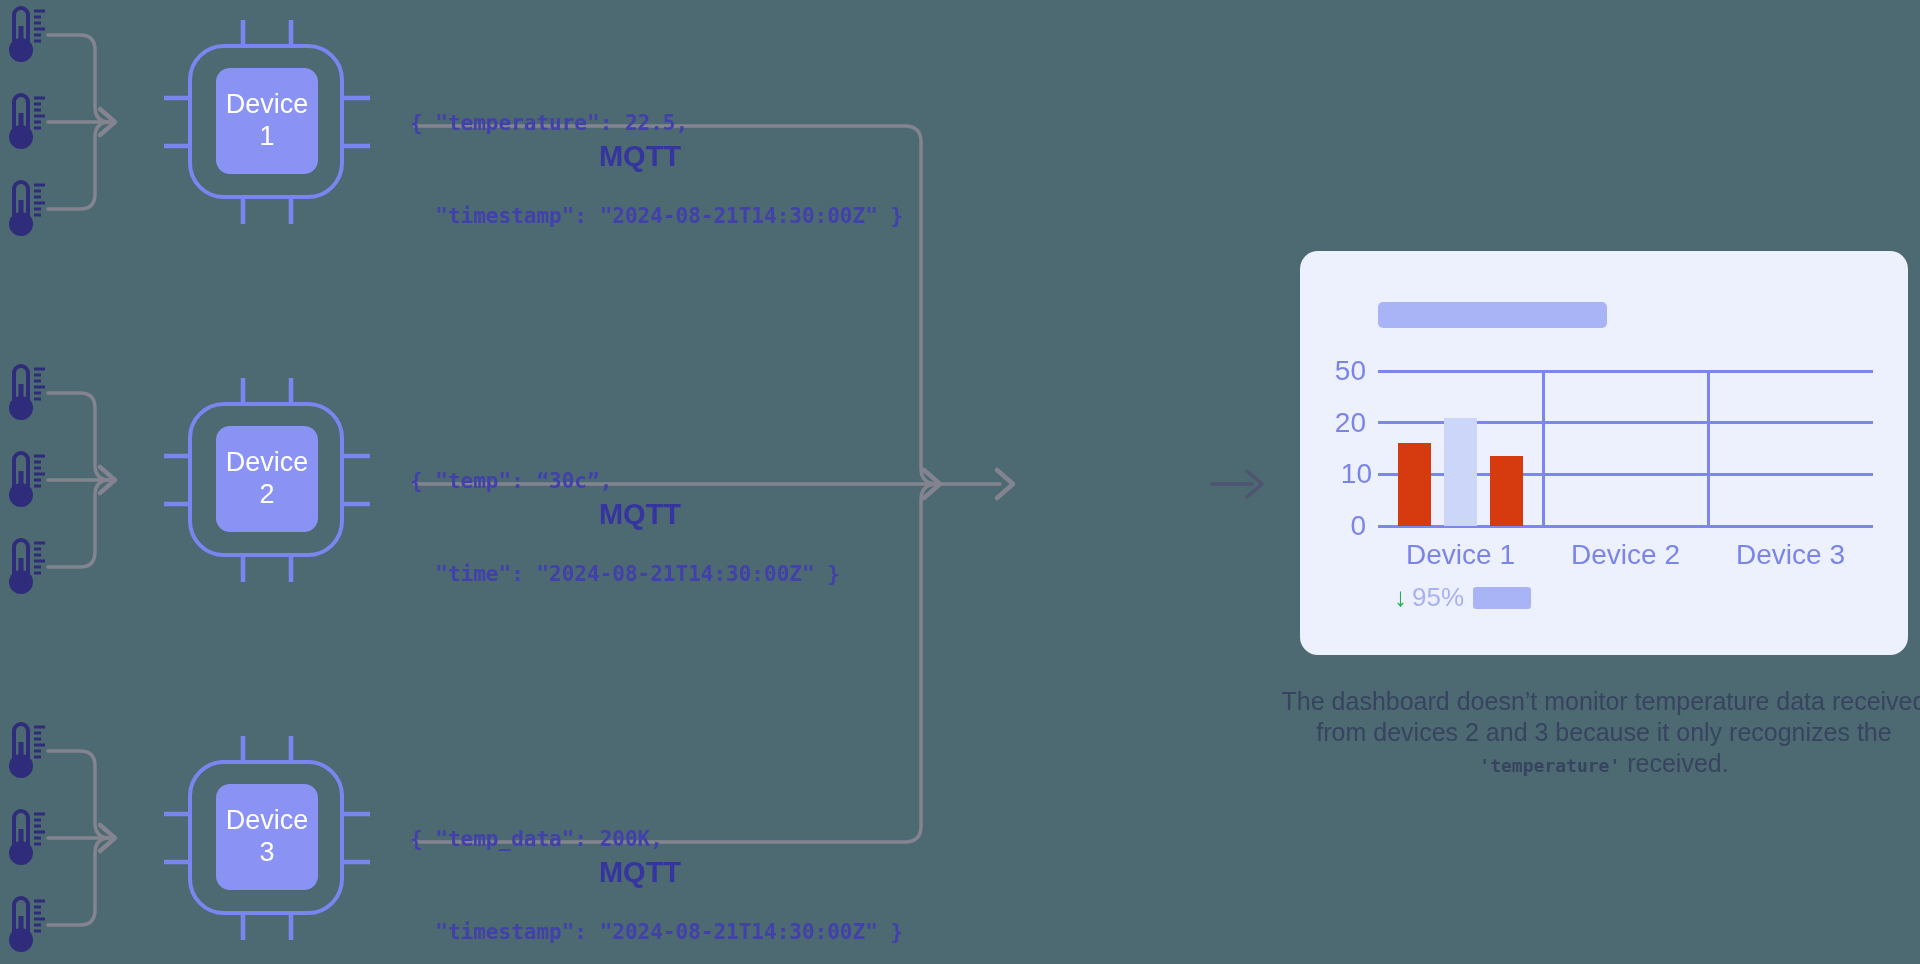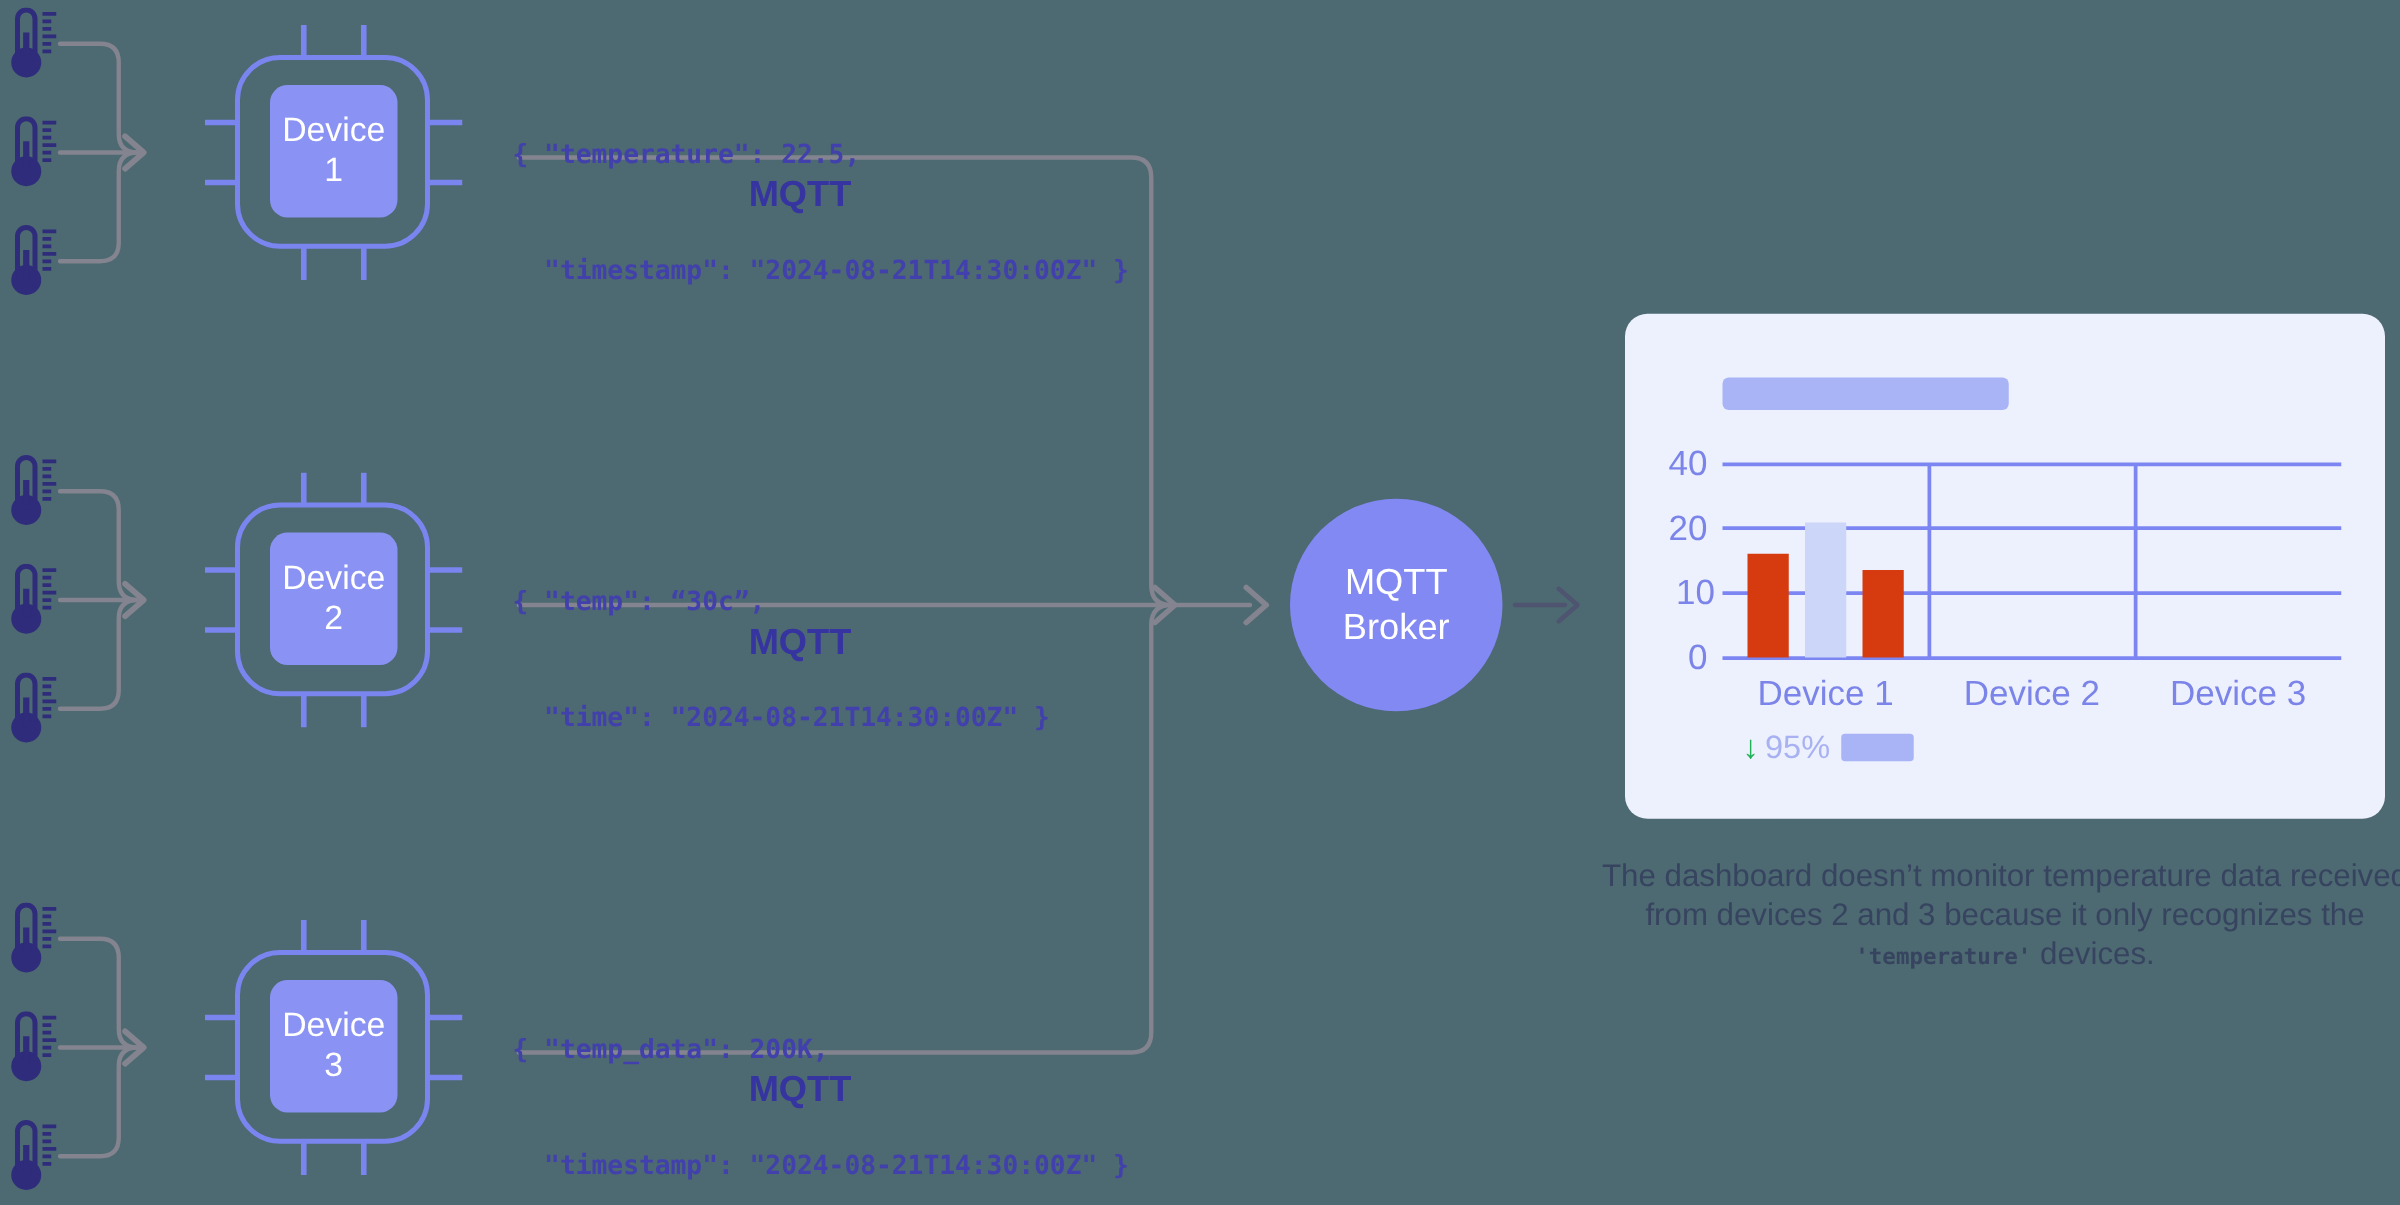--- a/index.html
+++ b/index.html
@@ -196,48 +196,45 @@
         <span class="chip-label">Device 3</span>
       </div>
     </div>
     <div class="payload">
       <div>{ "temp_data": 200K,</div>
       <div>  "timestamp": "2024-08-21T14:30:00Z" }</div>
     </div>
     <div class="mqtt-label">MQTT</div>
   </div>
 
-  <div class="broker">
-    <span class="broker-label">MQTT Broker</span>
-  </div>
 
   <div class="card">
     <div class="title-ph"></div>
     <div id="chart-plot">
         <div class="gridline-h" style="left: 78px; top: 273.5px; width: 495px; height: 3px;"></div>
         <div class="y-label" style="left: 14px; top: 259px; width: 52px;">0</div>
         <div class="gridline-h" style="left: 78px; top: 221.833px; width: 495px; height: 3px;"></div>
         <div class="y-label" style="left: 20px; top: 207.333px; width: 52px;">10</div>
         <div class="gridline-h" style="left: 78px; top: 170.167px; width: 495px; height: 3px;"></div>
         <div class="y-label" style="left: 14px; top: 155.667px; width: 52px;">20</div>
         <div class="gridline-h" style="left: 78px; top: 118.5px; width: 495px; height: 3px;"></div>
-        <div class="y-label" style="left: 14px; top: 104px; width: 52px;">40</div>
+        <div class="y-label" style="left: 14px; top: 104px; width: 52px;">50</div>
         <div class="gridline-v" style="left: 241.5px; top: 120px; width: 3px; height: 157px;"></div>
         <div class="gridline-v" style="left: 406.5px; top: 120px; width: 3px; height: 157px;"></div>
         <div class="x-label" style="left: 78px; top: 288px; width: 165px;">Device 1</div>
         <div class="x-label" style="left: 243px; top: 288px; width: 165px;">Device 2</div>
         <div class="x-label" style="left: 408px; top: 288px; width: 165px;">Device 3</div>
         <div class="bar" style="left: 98px; top: 192.333px; width: 33px; height: 82.6667px; background: rgb(214, 59, 16);"></div>
         <div class="bar" style="left: 144px; top: 166.5px; width: 33px; height: 108.5px; background: rgb(204, 214, 248);"></div>
         <div class="bar" style="left: 190px; top: 205.25px; width: 33px; height: 69.75px; background: rgb(214, 59, 16);"></div>
       </div>
     <div class="stat">
       <span class="stat-arrow">↓</span>
       <span class="stat-value">95%</span>
       <span class="stat-ph"></span>
     </div>
   </div>
 
   <div class="caption">
-    <span>The dashboard doesn’t monitor temperature data received from devices 2 and 3 because it only recognizes the </span><span class="code">'temperature'</span><span> devices.</span>
+    <span>The dashboard doesn’t monitor temperature data received from devices 2 and 3 because it only recognizes the </span><span class="code">'temperature'</span><span> received.</span>
   </div>
 
 </div>
 
 </body></html>

